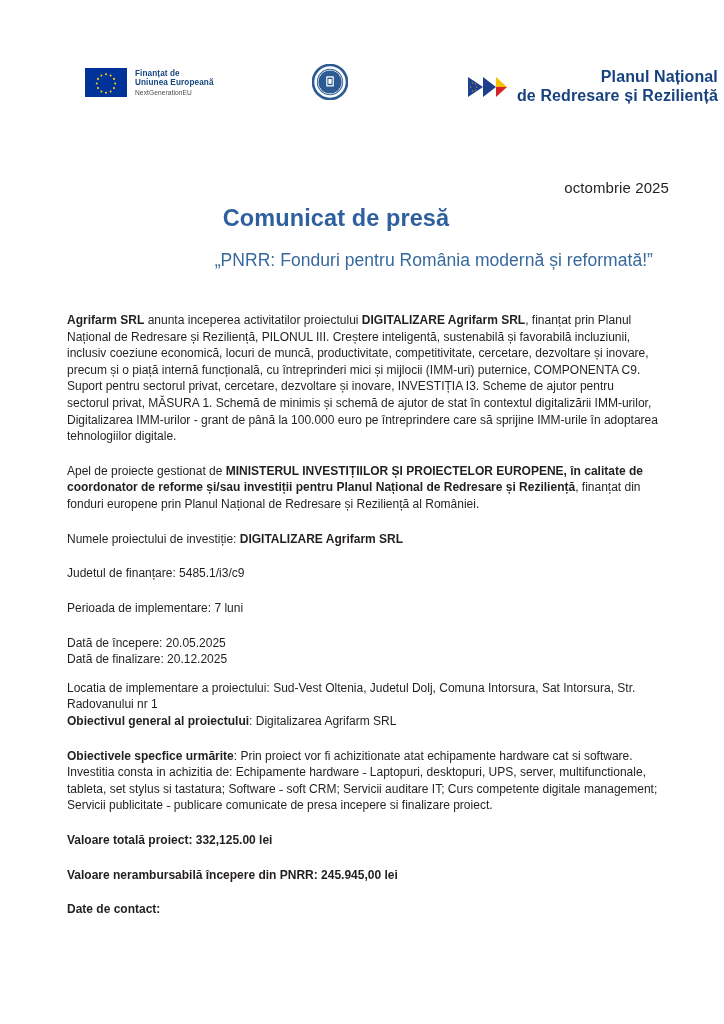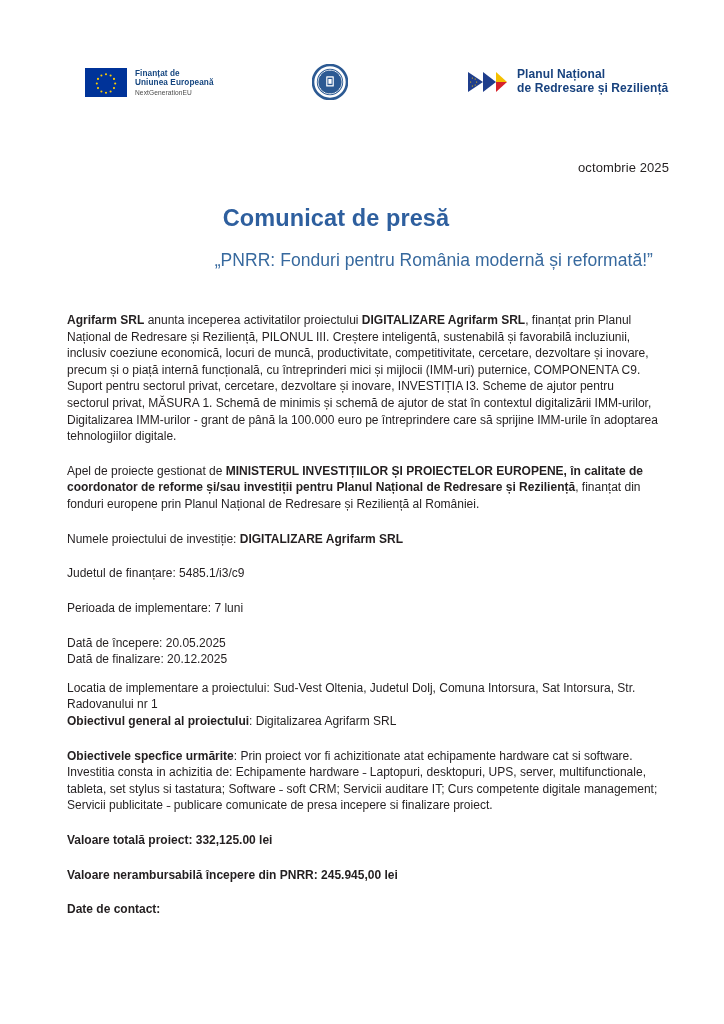--- a/index.html
+++ b/index.html
@@ -80,32 +80,33 @@
     width: 40px;
     height: 24px;
     flex: none;
   }
   .pnrr-text {
     margin-left: 9px;
     line-height: 1.16;
     white-space: nowrap;
   }
   .pnrr-text .l1, .pnrr-text .l2 {
-    font-size: 12px;
+    font-size: 16px;
     font-weight: bold;
     color: #18427e;
     letter-spacing: 0.1px;
+    text-align: right;
   }
 
   
   .doc-date {
     position: absolute;
     right: 55px;
-    top: 160px;
-    font-size: 13px;
+    top: 179px;
+    font-size: 15px;
     color: #231f20;
     letter-spacing: 0.1px;
   }
 
   
   .title-main {
     position: absolute;
     left: 0;
     top: 205px;
     width: 672px;

